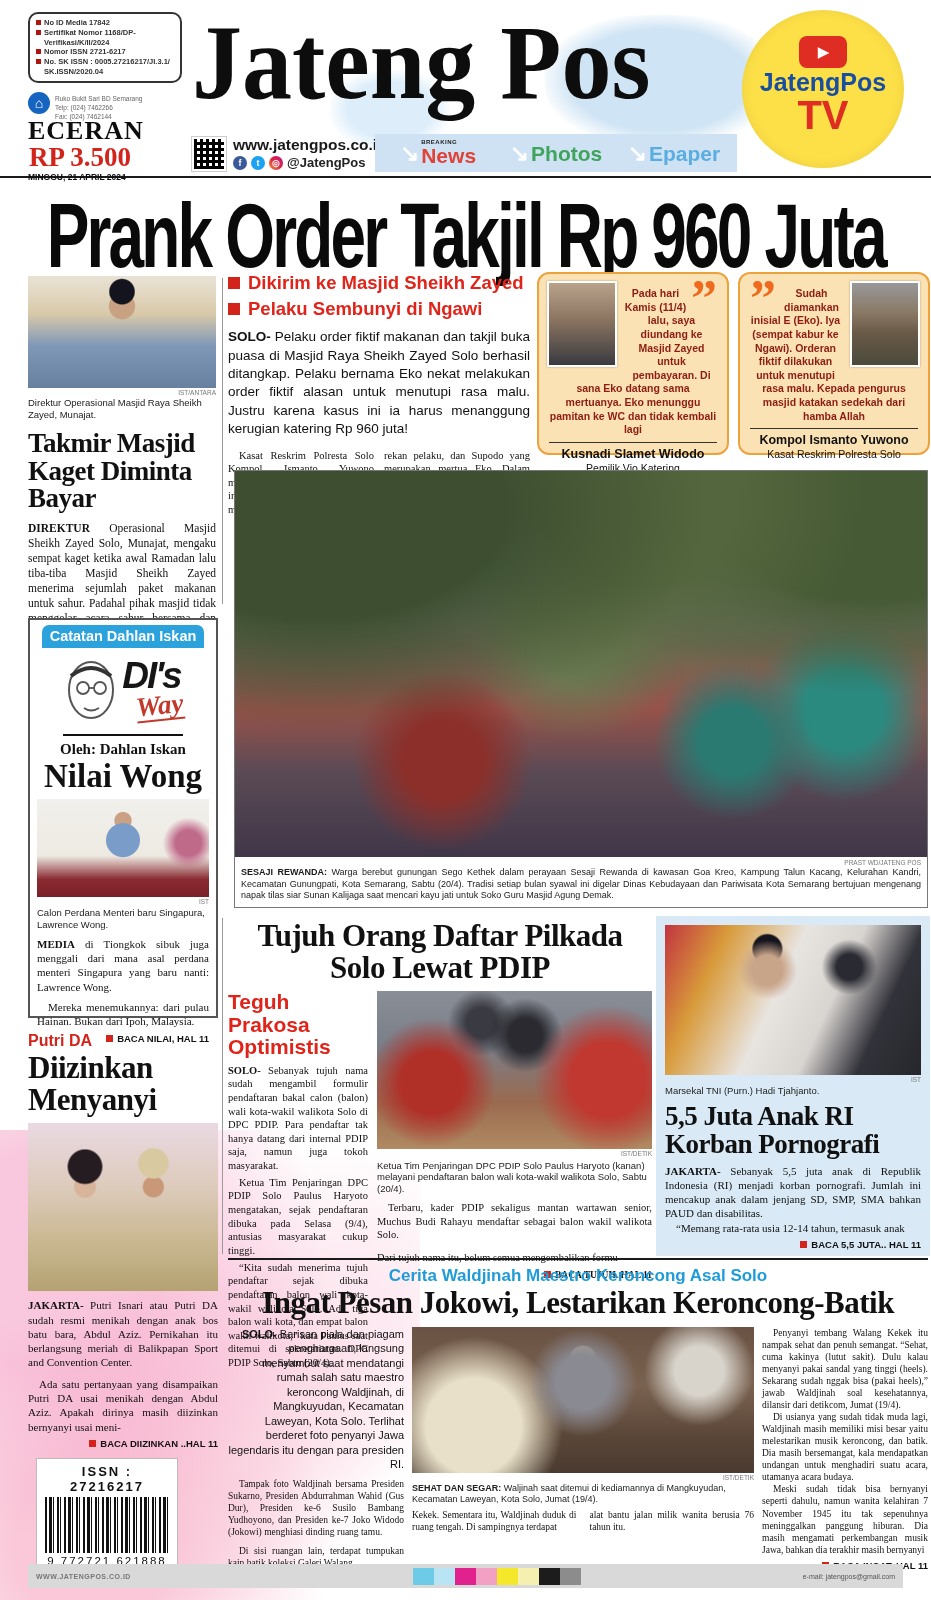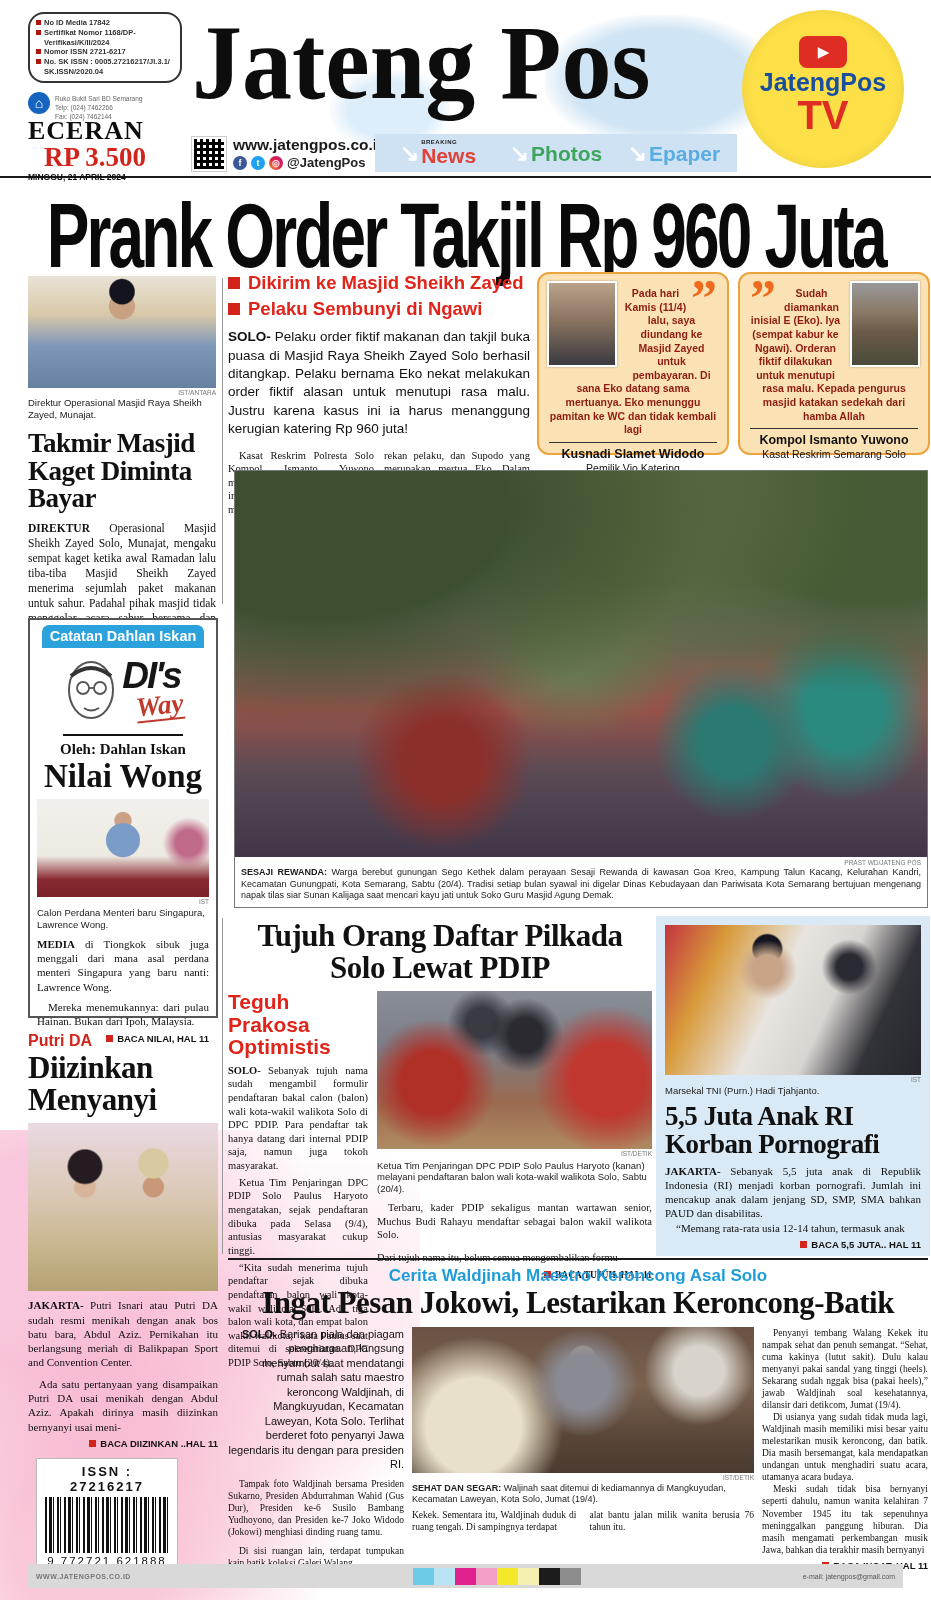--- a/index.html
+++ b/index.html
@@ -6,31 +6,31 @@
   html,body { background:#e8e8e8; }
   .page { position:relative; width:931px; height:1600px; background:#fff;
           font-family:"Liberation Sans", sans-serif; overflow:hidden; margin:0 auto; color:#111; }
 
   
   .header { position:absolute; left:0; top:0; width:931px; height:178px; border-bottom:2px solid #1a1a1a; background:#fff; }
   .masthead-bg { position:absolute; left:545px; top:15px; width:230px; height:130px;
     background:radial-gradient(ellipse at 50% 50%, #cfe4f4 0 55%, transparent 75%); border-radius:45%; }
   .masthead-bg2 { position:absolute; left:330px; top:70px; width:120px; height:80px;
     background:radial-gradient(ellipse at 50% 50%, #ddeefa 0 50%, transparent 75%); border-radius:45%; }
-  .infobox { position:absolute; left:28px; top:12px; width:154px; border:2px solid #333; border-radius:16px;
+  .infobox { position:absolute; left:28px; top:12px; width:154px; border:2px solid #333; border-radius:10px;
              padding:4px 6px; font-size:7.5px; font-weight:bold; color:#333; line-height:1.3; }
   .infobox div { display:flex; gap:3px; }
   .sq { display:inline-block; width:5px; height:5px; background:#b01510; margin-top:2px; flex:0 0 5px; }
   .contact { position:absolute; left:28px; top:92px; display:flex; gap:5px; align-items:flex-start; }
   .home-icon { width:22px; height:22px; border-radius:50%; background:#1565c0; color:#fff; font-size:14px;
                text-align:center; line-height:22px; }
   .contact-lines { font-size:6.5px; color:#666; line-height:1.4; padding-top:2px; }
   .eceran { position:absolute; left:28px; top:116px; font-family:"Liberation Serif",serif; font-weight:bold;
             font-size:26px; letter-spacing:1px; color:#0d0d0d; }
-  .price  { position:absolute; left:44px; top:142px; font-family:"Liberation Serif",serif; font-weight:bold;
+  .price  { position:absolute; left:29px; top:142px; font-family:"Liberation Serif",serif; font-weight:bold;
             font-size:27px; color:#d3241c; }
   .edition-date { position:absolute; left:28px; top:172px; font-size:8.5px; font-weight:bold; color:#0d0d0d; }
   .masthead { position:absolute; left:192px; top:2px; width:560px; font-family:"Liberation Serif",serif;
               font-weight:bold; font-size:100px; line-height:1.15; color:#0d0d0d; letter-spacing:0px;
               transform:scaleY(1.05); transform-origin:top left; white-space:nowrap; }
   .qr { position:absolute; left:192px; top:137px; width:34px; height:34px; border:2px solid #fff; outline:1px solid #ccc;
         background-image:repeating-linear-gradient(0deg,#000 0 3px,transparent 3px 6px),
                          repeating-linear-gradient(90deg,#000 0 3px,#fff 3px 6px); }
   .site-url { position:absolute; left:233px; top:136px; font-size:15.5px; font-weight:bold; color:#1a1a1a; }
   .social-row { position:absolute; left:233px; top:155px; display:flex; gap:4px; align-items:center; }
@@ -381,21 +381,21 @@
       <div class="qdiv"></div>
       <div class="qname">Kusnadi Slamet Widodo</div>
       <div class="qrole">Pemilik Vio Katering</div>
     </div>
     <div class="qbox right">
       <div class="qphoto ismanto-photo"></div>
       <div class="qmark">”</div>
       <div class="qtext">Sudah diamankan inisial E (Eko). Iya (sempat kabur ke Ngawi). Orderan fiktif dilakukan untuk menutupi rasa malu. Kepada pengurus masjid katakan sedekah dari hamba Allah</div>
       <div class="qdiv"></div>
       <div class="qname">Kompol Ismanto Yuwono</div>
-      <div class="qrole">Kasat Reskrim Semarang Solo</div>
+      <div class="qrole">Kasat Reskrim Polresta Solo</div>
     </div>
   </div>
 
   <div class="main-photo-box">
     <div class="main-photo"></div>
     <div class="main-caption">
       <div class="credit">PRAST WD/JATENG POS</div>
       <div class="cap"><b>SESAJI REWANDA:</b> <span>Warga berebut gunungan Sego Kethek dalam perayaan Sesaji Rewanda di kawasan Goa Kreo, Kampung Talun Kacang, Kelurahan Kandri, Kecamatan Gunungpati, Kota Semarang, Sabtu (20/4). Tradisi setiap bulan syawal ini digelar Dinas Kebudayaan dan Pariwisata Kota Semarang bertujuan mengenang napak tilas siar Sunan Kalijaga saat mencari kayu jati untuk Soko Guru Masjid Agung Demak.</span></div>
     </div>
   </div>

